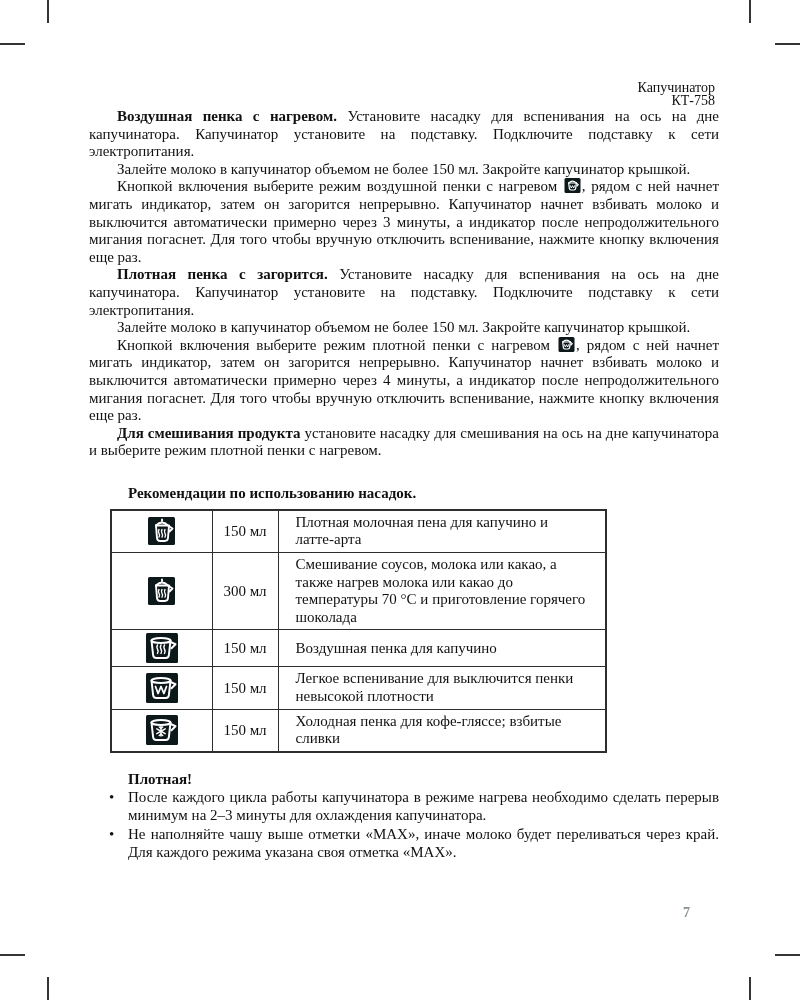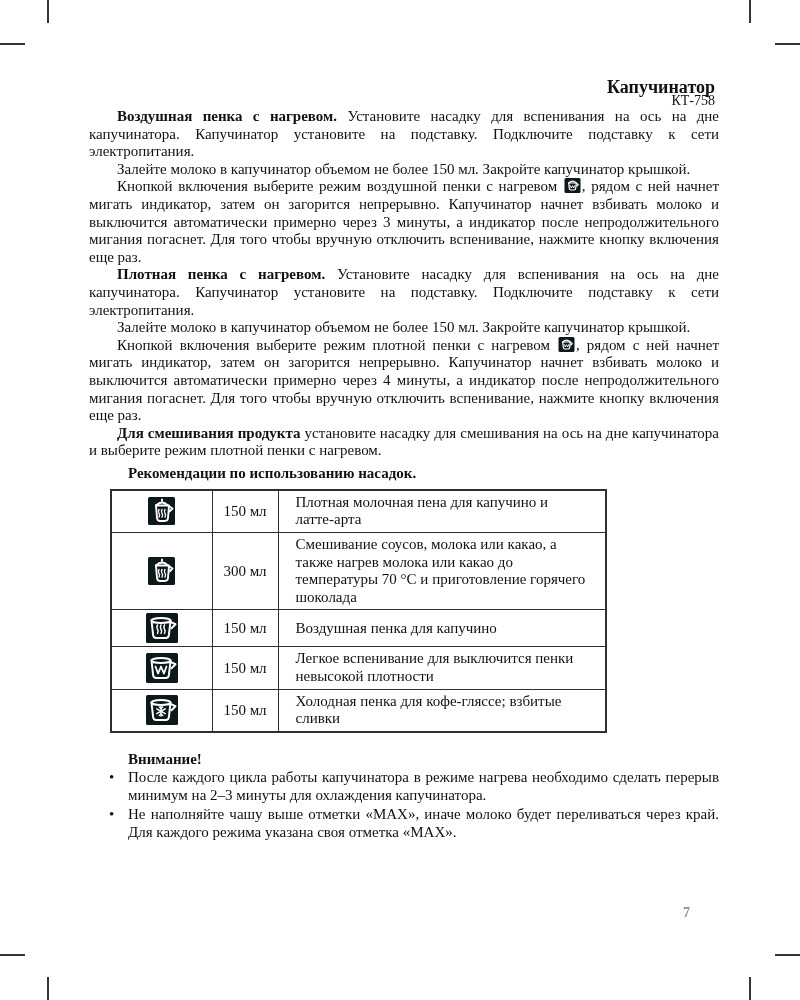--- a/index.html
+++ b/index.html
@@ -20,40 +20,40 @@
   .tl-h { left: 0; top: 43px; }
   .tr-v { left: 749px; top: 0; }
   .tr-h { left: 775px; top: 43px; }
   .bl-h { left: 0; top: 954px; }
   .bl-v { left: 47px; top: 977px; }
   .br-h { left: 775px; top: 954px; }
   .br-v { left: 749px; top: 977px; }
 
   
   .page-header { position: absolute; top: 81px; right: 85px; text-align: right; line-height: 13px; }
-  .hdr-title { font-weight: bold; font-size: 18px; }
+  .hdr-title { font-weight: normal; font-size: 14px; }
   .hdr-model { font-size: 14px; }
 
   
   .content { position: absolute; left: 89px; top: 108px; width: 630px; }
   p.para {
     margin: 0; font-size: 15px; line-height: 17.6px;
     text-align: justify; text-indent: 28px;
   }
   p.para b { font-weight: bold; }
 
   .inline-icon {
     display: inline-block; width: 17px; height: 16px;
     vertical-align: -3px; margin: 0 1px;
   }
   .inline-icon svg { display: block; }
 
   .section-heading {
     font-weight: bold; font-size: 15px; line-height: 18px;
-    padding-left: 39px; margin-top: 4px;
+    padding-left: 39px; margin-top: 24px;
   }
 
   
   table.attach {
     border-collapse: collapse;
     margin: 7px 0 0 21px;
     width: 497px;
     border: 2px solid #2e2e2e;
   }
   table.attach td { border: 1.5px solid #2e2e2e; vertical-align: middle; }
@@ -103,21 +103,21 @@
   <p class="para"><span>Кнопкой включения выберите режим воздушной пенки с нагревом </span><span class="inline-icon"><svg width="17" height="16" viewBox="0 0 16 16">
           <rect x="0" y="0" width="16" height="15" rx="1.5" fill="#0d181b"></rect>
           <g stroke="#ffffff" stroke-width="1.2" fill="none" stroke-linecap="round" stroke-linejoin="round">
             <path d="M4.2 5 q3.8 -3.6 7.6 0"></path>
             <path d="M4.2 5 h7.6 l2 1.6 -1.4 1.4"></path>
             <path d="M4.2 5 l.6 5.4 q.2 1.6 1.7 1.6 h3 q1.5 0 1.7 -1.6 l.6 -5.4"></path>
             <path d="M5.8 7.6 l1 2.4 1.2 -2.4 1.2 2.4 1 -2.4" stroke-width="0.9"></path>
           </g>
         </svg></span><span>, рядом с ней начнет мигать индикатор, затем он загорится непрерывно. Капучинатор начнет взбивать молоко и выключится автоматически примерно через 3 минуты, а индикатор после непродолжительного мигания погаснет. Для того чтобы вручную отключить вспенивание, нажмите кнопку включения еще раз.</span></p>
 
-  <p class="para"><b>Плотная пенка с нагревом.</b><span> Установите насадку для вспенивания на ось на дне капучинатора. Капучинатор установите на подставку. Подключите подставку к сети электропитания.</span></p>
+  <p class="para"><b>Плотная пенка с загорится.</b><span> Установите насадку для вспенивания на ось на дне капучинатора. Капучинатор установите на подставку. Подключите подставку к сети электропитания.</span></p>
 
   <p class="para">Залейте молоко в капучинатор объемом не более 150 мл. Закройте капучинатор крышкой.</p>
 
   <p class="para"><span>Кнопкой включения выберите режим плотной пенки с нагревом </span><span class="inline-icon"><svg width="17" height="16" viewBox="0 0 16 16">
           <rect x="0" y="0" width="16" height="15" rx="1.5" fill="#0d181b"></rect>
           <g stroke="#ffffff" stroke-width="1.2" fill="none" stroke-linecap="round" stroke-linejoin="round">
             <path d="M4.2 5 q3.8 -3.6 7.6 0"></path>
             <path d="M4.2 5 h7.6 l2 1.6 -1.4 1.4"></path>
             <path d="M4.2 5 l.6 5.4 q.2 1.6 1.7 1.6 h3 q1.5 0 1.7 -1.6 l.6 -5.4"></path>
             <path d="M5.8 7.6 l1 2.4 1.2 -2.4 1.2 2.4 1 -2.4" stroke-width="0.9"></path>
@@ -205,21 +205,21 @@
                     <path d="M15.3 21.5 l1.7 -1.3 1.7 1.3"></path>
                   </g>
                 </g>
               </svg></span></td>
       <td class="c-vol">150 мл</td>
       <td class="c-desc">Холодная пенка для кофе-гляссе; взбитые сливки</td>
     </tr>
   </tbody>
     </table>
 
-  <div class="attention-heading">Внимание!</div>
+  <div class="attention-heading">Плотная!</div>
 
   <div class="bullet">
     <span class="bullet-dot">•</span>
     <span>После каждого цикла работы капучинатора в режиме нагрева необходимо сделать перерыв минимум на 2–3 минуты для охлаждения капучинатора.</span>
   </div>
   <div class="bullet">
     <span class="bullet-dot">•</span>
     <span>Не наполняйте чашу выше отметки «МАХ», иначе молоко будет переливаться через край. Для каждого режима указана своя отметка «МАХ».</span>
   </div>
 

